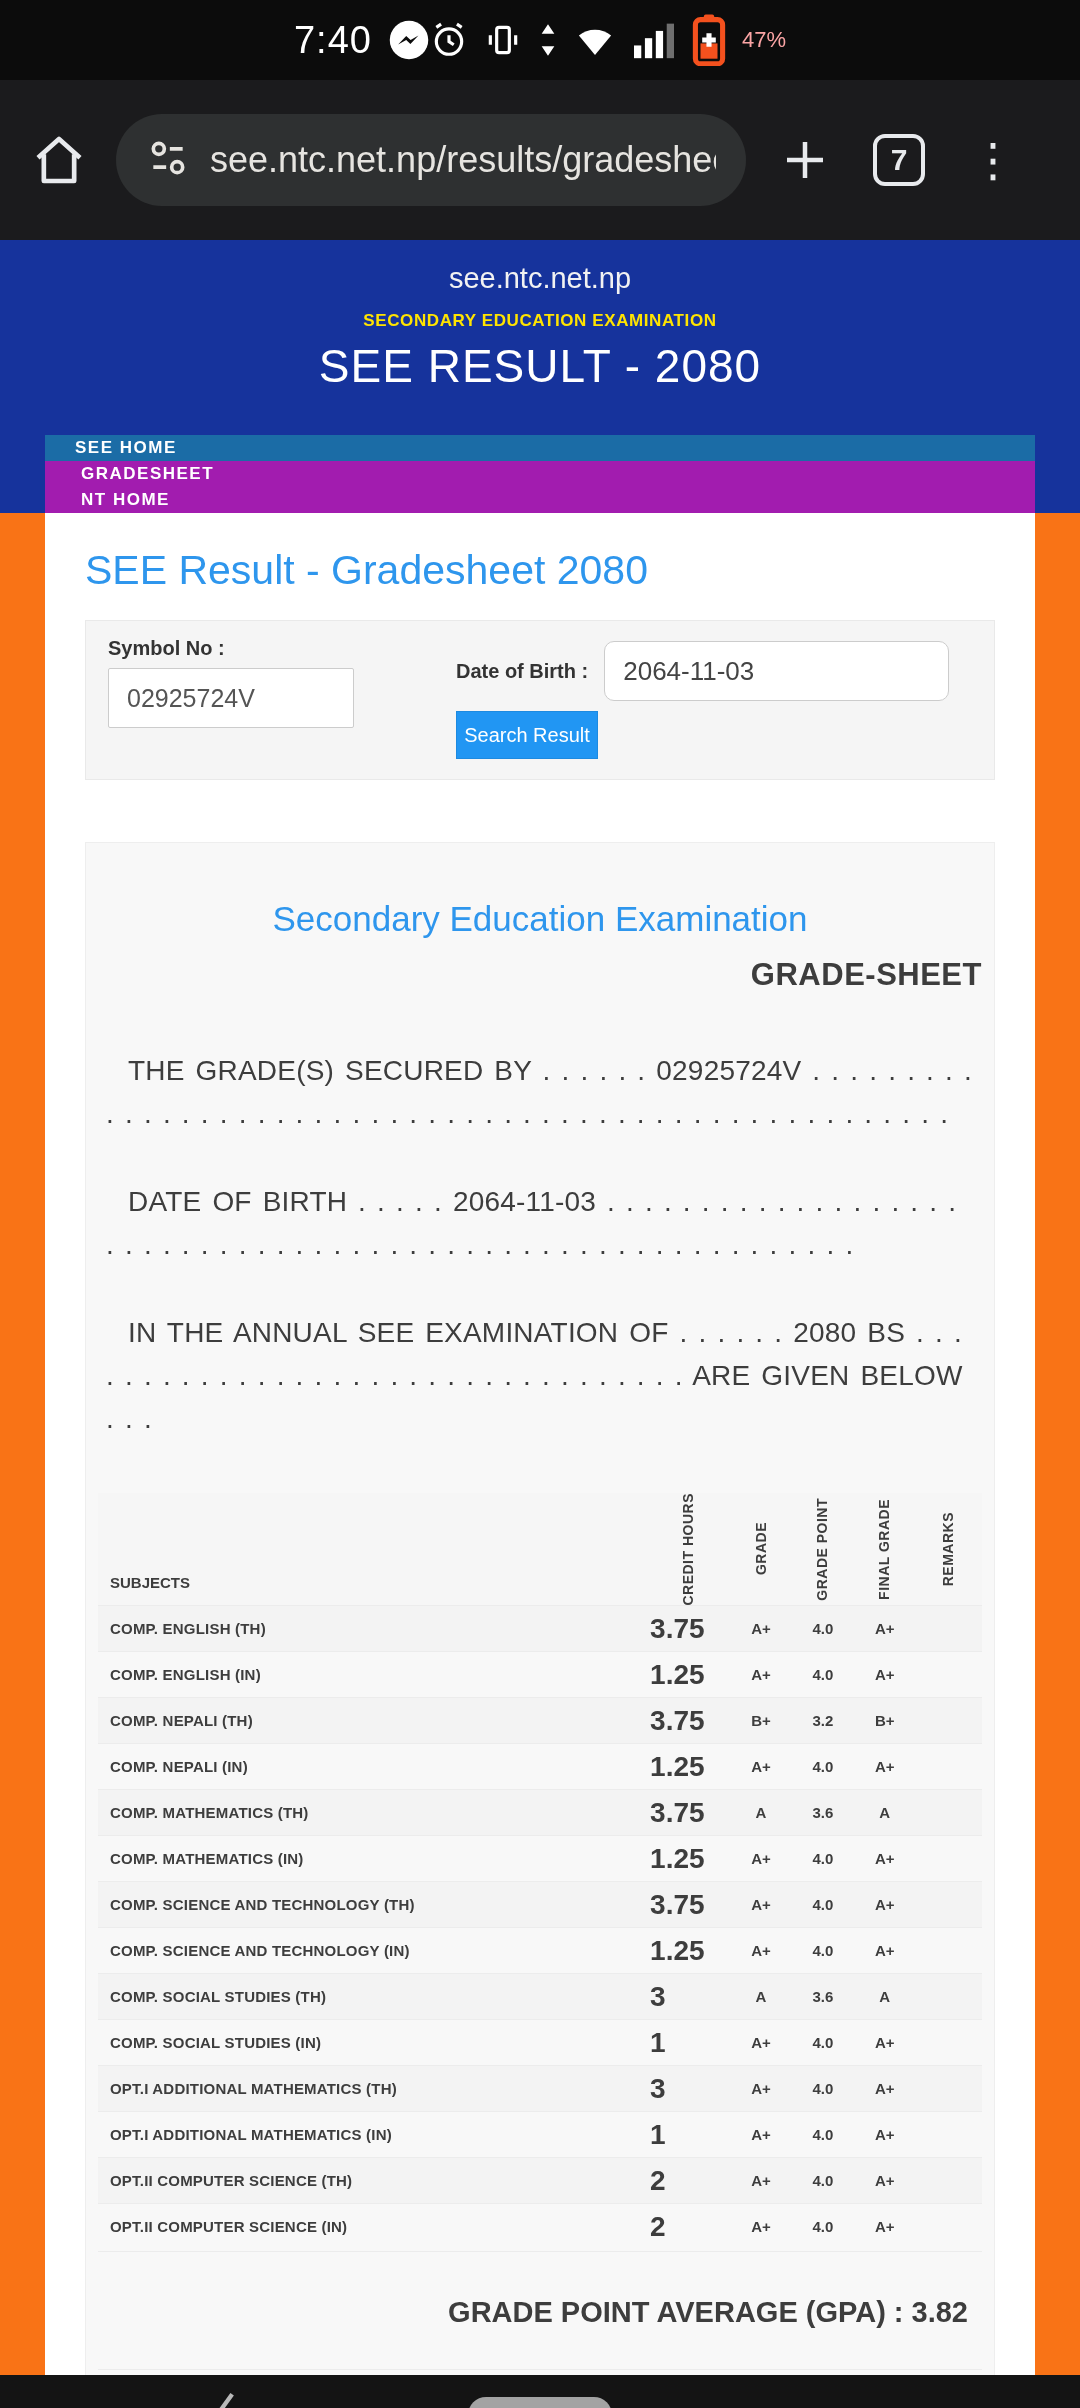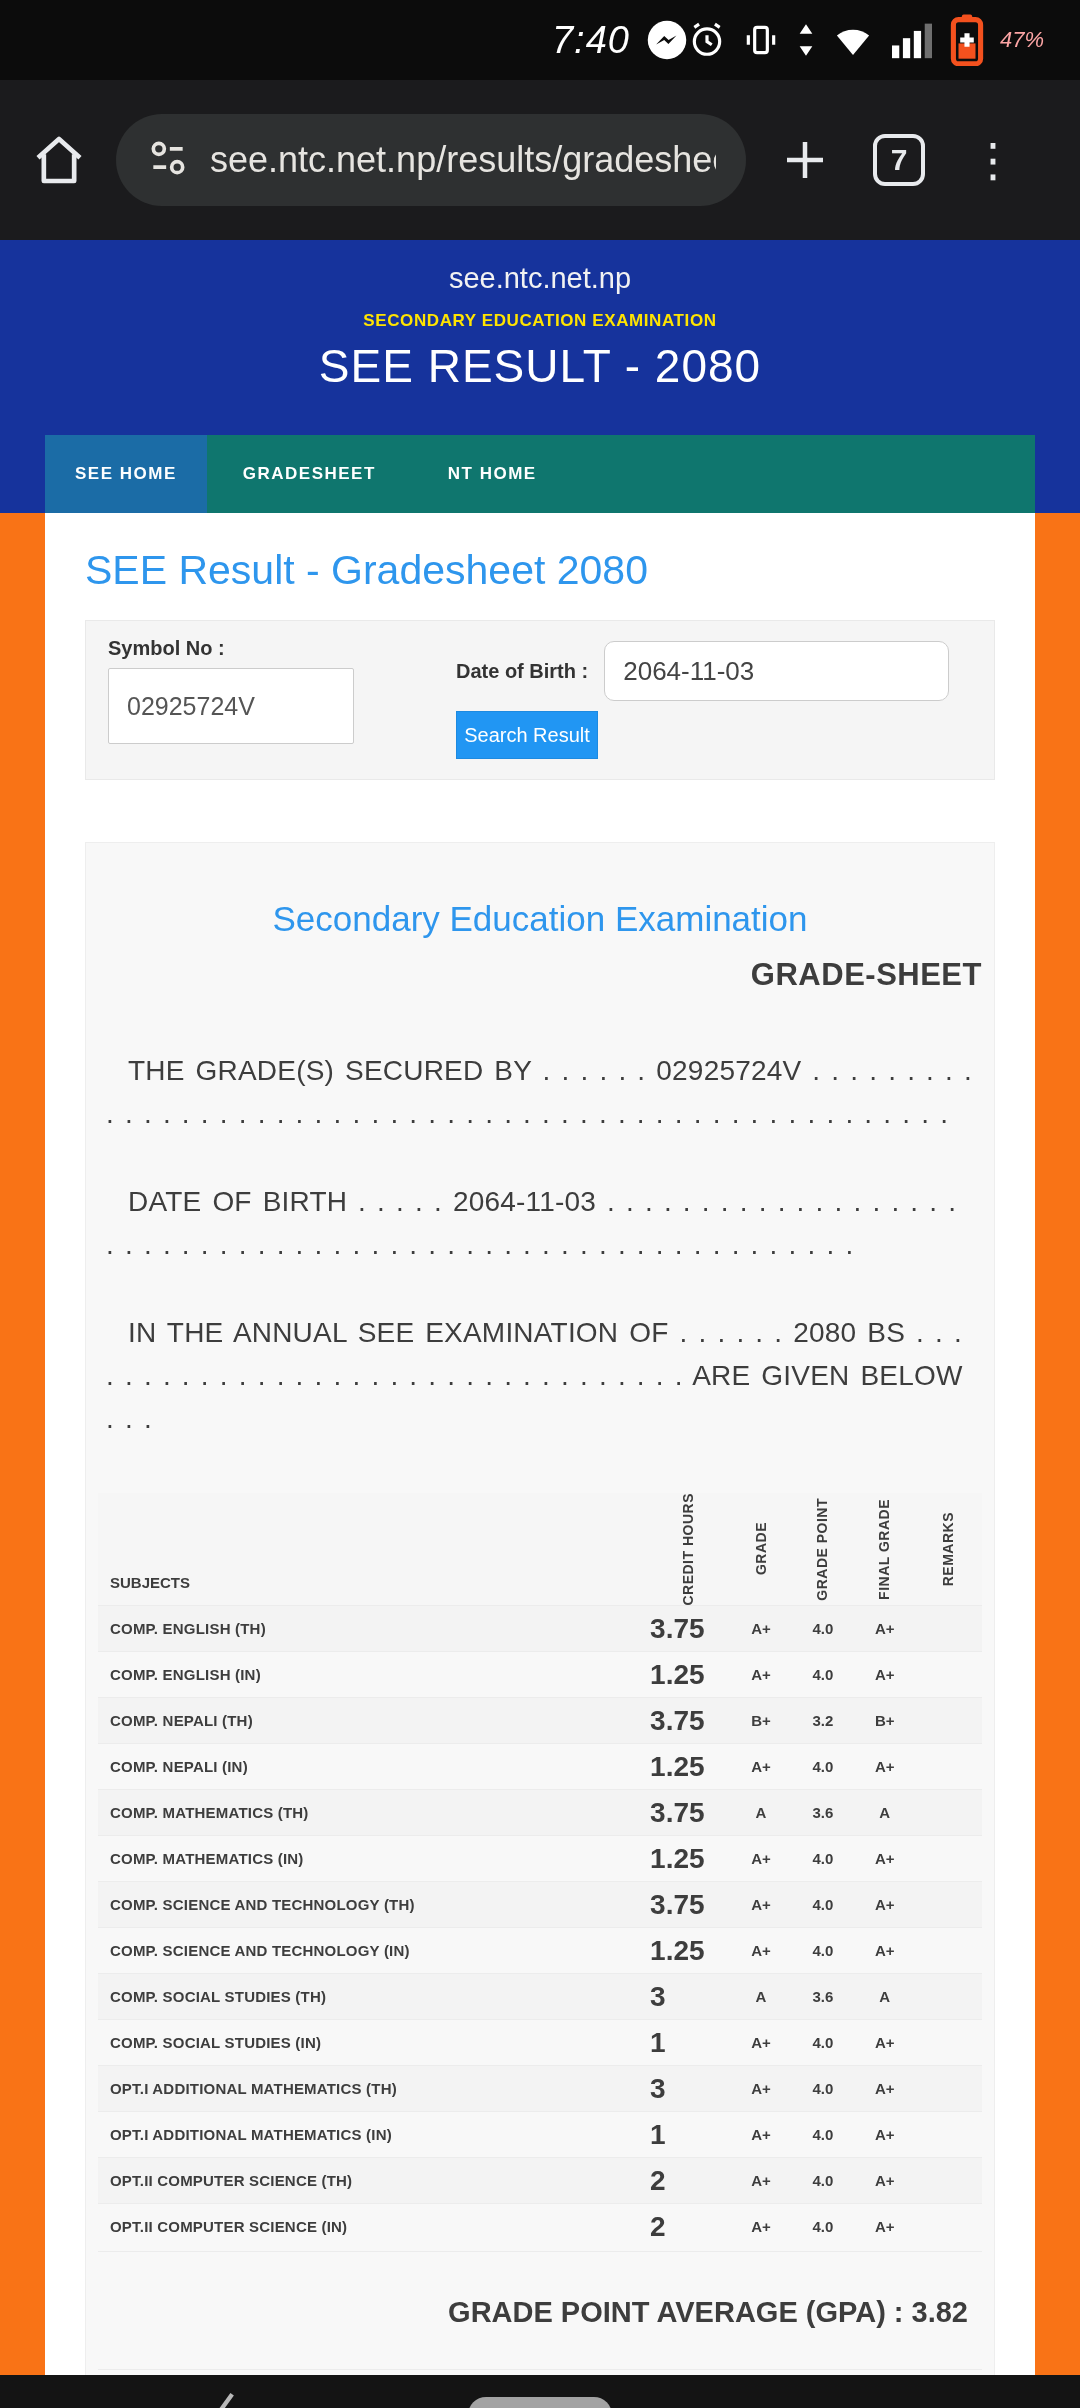--- a/index.html
+++ b/index.html
@@ -1,55 +1,55 @@
 <!DOCTYPE html>
 <html><head>
 <meta charset="utf-8">
 <style>
   * { margin:0; padding:0; box-sizing:border-box; }
   html,body { background:#000; }
   body { font-family:"Liberation Sans", sans-serif; }
   .screen { width:1080px; height:2408px; position:relative; background:#000; overflow:hidden; }
 
   
-  .status-bar { height:80px; background:#0c0c0c; display:flex; align-items:center; justify-content:flex-end; padding:0 36px;font-style:italic; }
+  .status-bar { height:80px; background:#0c0c0c; display:flex; align-items:center; justify-content:center; padding:0 36px; }
   .status-left { display:flex; align-items:center; gap:16px; }
   .status-time { color:#fff; font-size:38px; font-weight:500; letter-spacing:1px; }
   .status-right { display:flex; align-items:center; gap:16px; }
   .status-batt-text { color:#fca5a5; font-size:22px; font-weight:400; }
   .sicon { display:inline-flex; align-items:center; }
 
   
   .toolbar { height:160px; background:#1b1b1d; display:flex; align-items:center; padding:0 26px; gap:24px; }
   .home-btn { width:66px; display:flex; justify-content:center; }
   .url-pill { flex:0 0 630px; height:92px; background:#2e3031; border-radius:46px; display:flex; align-items:center; padding:0 30px; gap:20px; overflow:hidden; }
   .url-text { color:#e6e4e0; font-size:36px; white-space:nowrap; overflow:hidden; }
   .tb-action { display:flex; align-items:center; justify-content:center; width:70px; }
   .tab-box { width:52px; height:52px; border:4px solid #e8eaed; border-radius:12px; color:#e8eaed; font-size:30px; font-weight:700; display:flex; align-items:center; justify-content:center; }
   .kebab { color:#e8eaed; font-size:46px; line-height:1; letter-spacing:0; }
 
   
   .site-header { height:273px; background:#16339c; position:relative; text-align:center; }
   .sh-domain { color:#f2f2f2; font-size:29px; padding-top:22px; font-weight:400; }
   .sh-sub { color:#ffe400; font-size:17px; font-weight:700; letter-spacing:.6px; margin-top:16px; }
   .sh-title { color:#fff; font-size:46px; font-weight:500; letter-spacing:1px; margin-top:8px; }
-  .nav-row { position:absolute; left:45px; right:45px; bottom:0; height:78px; background:#0f766e; display:flex; }
+  .nav-row { position:absolute; left:45px; right:45px; bottom:0; height:78px; background:#a21caf; display:flex;flex-direction:column; }
   .nav-tab { height:78px; display:flex; align-items:center; padding:0 36px; color:#fff; font-size:17px; font-weight:700; letter-spacing:1.5px; }
   .nav-tab.active { background:#1b6ca6; padding:0 30px; }
 
   
   .page { height:1862px; background:#f97316; padding:0 45px; }
   .content { background:#fff; height:100%; padding:34px 0 0 0; }
   .h1 { color:#2e96ed; font-size:41px; font-weight:400; padding-left:40px; }
 
   
   .form-panel { margin:26px 40px 0 40px; background:#f5f5f5; border:1px solid #e9e9e9; padding:16px 22px 20px 22px; display:flex; }
   .fp-left { width:300px; }
   .fp-label { font-size:20px; font-weight:700; color:#333; }
-  .sym-input { margin-top:8px; width:246px; height:76px; background:#fff; border:1px solid #ccc; border-radius:2px; font-size:25px; color:#555; padding:0 18px; display:flex; align-items:center; }
+  .sym-input { margin-top:8px; width:246px; height:60px; background:#fff; border:1px solid #ccc; border-radius:2px; font-size:25px; color:#555; padding:0 18px; display:flex; align-items:center; }
   .fp-right { margin-left:48px; padding-top:4px; }
   .dob-row { display:flex; align-items:center; gap:16px; }
   .dob-input { width:345px; height:60px; background:#fff; border:1px solid #ccc; border-radius:10px; font-size:26px; color:#444; padding:0 18px; display:flex; align-items:center; }
   .search-btn { margin-top:10px; width:142px; height:48px; background:#2196f3; border:1px solid #1d8ae0; color:#fff; font-size:20px; display:flex; align-items:center; justify-content:center; }
 
   
   .card { margin:62px 40px 0 40px; background:#f8f8f8; border:1px solid #eee; padding:56px 12px 18px 12px; }
   .card-title { text-align:center; color:#2e96ed; font-size:35px; font-weight:400; }
   .card-sub { text-align:right; color:#3d3d3d; font-size:31px; font-weight:700; margin-top:18px; letter-spacing:.5px; }
   .sheet-line { color:#3d3d3d; font-size:28px; font-weight:400; line-height:1.55; margin-top:44px; padding:0 8px; text-indent:22px; word-spacing:3px; letter-spacing:.2px; }

